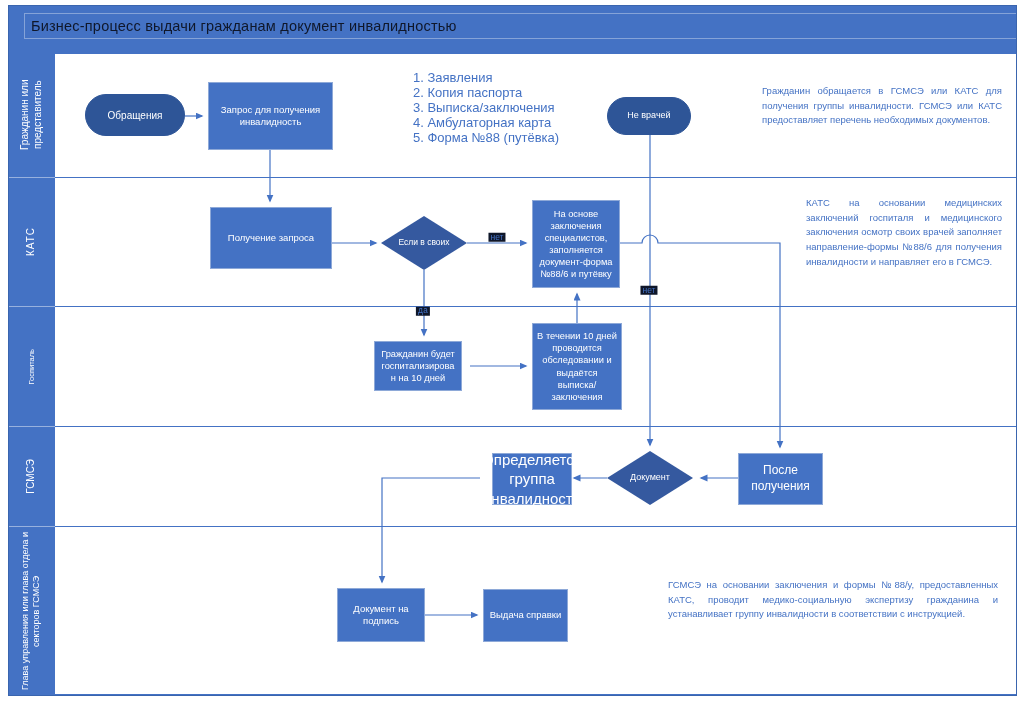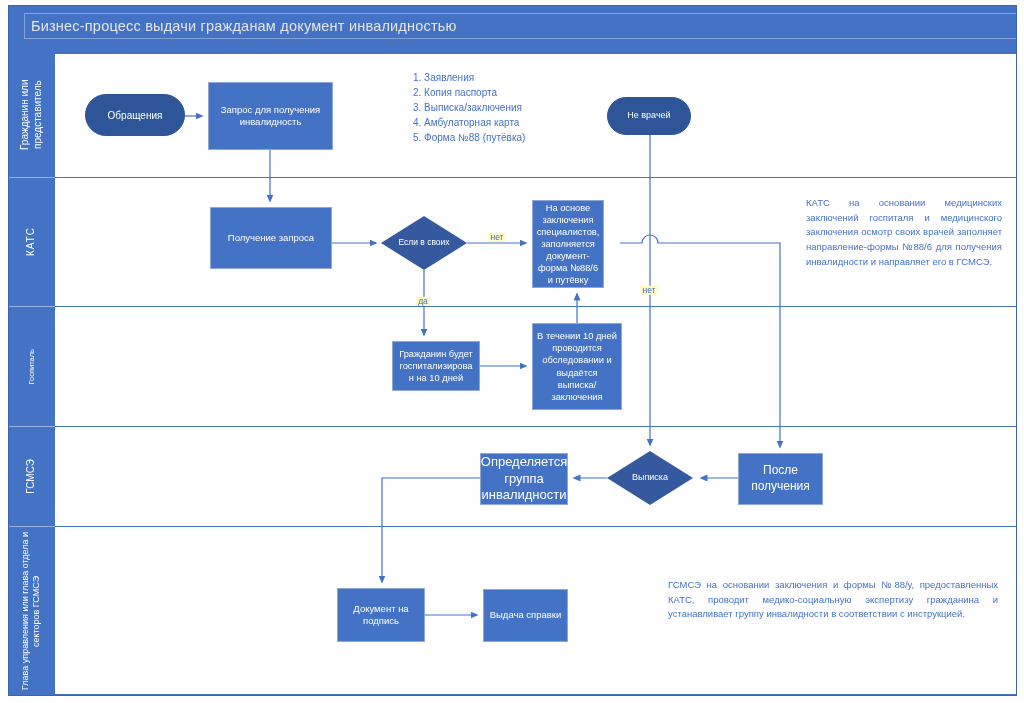--- a/index.html
+++ b/index.html
@@ -8,40 +8,40 @@
   }
   html,body{margin:0;padding:0;background:#ffffff;}
   .canvas{position:relative;width:1024px;height:703px;background:#fff;
           font-family:"Liberation Sans",sans-serif;overflow:hidden;}
   .outer-frame{position:absolute;left:8px;top:5px;width:1009px;height:691px;
           border:1px solid var(--frame);box-sizing:border-box;}
   .top-band{position:absolute;left:8px;top:5px;width:1009px;height:48px;background:var(--main);}
   .title-bar{position:absolute;left:16px;top:8px;width:993px;height:26px;
           border:1px solid rgba(255,255,255,0.35);box-sizing:border-box;
           display:flex;align-items:center;}
-  .title-bar span{color:#e5e5e5;font-size:14.5px;padding-left:6px;letter-spacing:.2px;}
+  .title-bar span{color:#0f172a;font-size:14.5px;padding-left:6px;letter-spacing:.2px;}
   .lane-row{position:absolute;left:55px;width:962px;box-sizing:border-box;
           border-bottom:1px solid var(--line);background:#fff;}
   .lane-label{position:absolute;left:8px;width:47px;background:var(--main);
           display:flex;align-items:center;justify-content:center;box-sizing:border-box;
           border-bottom:1px solid rgba(255,255,255,0.45);}
   .vtext{writing-mode:vertical-rl;transform:rotate(180deg);color:#fff;
           text-align:center;line-height:1.25;}
   .edges{position:absolute;left:0;top:0;width:1024px;height:703px;pointer-events:none;}
   .edge{stroke:var(--line);stroke-width:1.2;fill:none;}
   .arrowhead{fill:var(--line);}
   .node{position:absolute;color:#fff;display:flex;align-items:center;justify-content:center;
           text-align:center;box-sizing:border-box;line-height:1.3;}
   .rect{background:var(--main);border:1px solid var(--rectborder);padding:2px 3px;}
   .stadium{background:var(--dark);border:1px solid var(--dark);justify-content:center;}
   .diamond{background:var(--diamond);clip-path:polygon(50% 0,100% 50%,50% 100%,0 50%);padding:0 8px;}
-  .doc-list{position:absolute;left:413px;top:70px;color:var(--text);font-size:10px;line-height:15px;}
+  .doc-list{position:absolute;left:413px;top:70px;color:var(--text);font-size:13px;line-height:15px;}
   .annotation{position:absolute;color:var(--text);font-size:9.5px;text-align:justify;line-height:1.55;}
   .edge-label{position:absolute;transform:translate(-50%,-50%);color:var(--text);
-          font-size:8.5px;background:#fef9c3;padding:0 2px;line-height:1;}
+          font-size:8.5px;background:#0f172a;padding:0 2px;line-height:1;}
 </style>
 </head>
 <body>
 
 <div class="canvas">
 
   <div class="top-band">
     <div class="title-bar">
       <span>Бизнес-процесс выдачи гражданам документ инвалидностью</span>
     </div>
@@ -99,55 +99,56 @@
   <div class="doc-list">
     <div>1. Заявления</div>
     <div>2. Копия паспорта</div>
     <div>3. Выписка/заключения</div>
     <div>4. Амбулаторная карта</div>
     <div>5. Форма №88 (путёвка)</div>
   </div>
   <div class="node stadium" style="left:607px;top:97px;width:84px;height:38px;border-radius:19px;font-size:9px;">
     <span>Не врачей</span>
   </div>
+  <div class="annotation" style="left:762px;top:84px;width:240px;">Гражданин обращается в ГСМСЭ или КАТС для получения группы инвалидности. ГСМСЭ или КАТС предоставляет перечень необходимых документов.</div>
 
   <div class="node rect" style="left:210px;top:207px;width:122px;height:62px;font-size:9.5px;">
     <span>Получение запроса</span>
   </div>
   <div class="node diamond" style="left:381px;top:216px;width:86px;height:54px;font-size:8.5px;">
     <span>Если в своих</span>
   </div>
-  <div class="node rect" style="left:532px;top:200px;width:72px;height:88px;font-size:9.3px;">
+  <div class="node rect" style="left:532px;top:200px;width:88px;height:88px;font-size:9.3px;">
     <span>На основе заключения специалистов, заполняется документ-форма №88/6 и путёвку</span>
   </div>
   <div class="annotation" style="left:806px;top:196px;width:196px;">КАТС на основании медицинских заключений госпиталя и медицинского заключения осмотр своих врачей заполняет направление-формы №88/6 для получения инвалидности и направляет его в ГСМСЭ.</div>
 
-  <div class="node rect" style="left:392px;top:341px;width:88px;height:50px;font-size:9.3px;">
+  <div class="node rect" style="left:374px;top:341px;width:88px;height:50px;font-size:9.3px;">
     <span>Гражданин будет госпитализирова н на 10 дней</span>
   </div>
   <div class="node rect" style="left:532px;top:323px;width:90px;height:87px;font-size:9.3px;">
     <span>В течении 10 дней проводится обследовании и выдаётся выписка/ заключения</span>
   </div>
 
-  <div class="node rect" style="left:480px;top:453px;width:88px;height:52px;font-size:13px;">
+  <div class="node rect" style="left:492px;top:453px;width:80px;height:52px;font-size:15px;">
     <span>Определяется группа инвалидности</span>
   </div>
   <div class="node diamond" style="left:607px;top:451px;width:86px;height:54px;font-size:9px;">
-    <span>Выписка</span>
+    <span>Документ</span>
   </div>
   <div class="node rect" style="left:738px;top:453px;width:85px;height:52px;font-size:12px;">
     <span>После получения</span>
   </div>
 
   <div class="node rect" style="left:483px;top:589px;width:85px;height:53px;font-size:9.5px;">
     <span>Выдача справки</span>
   </div>
   <div class="node rect" style="left:337px;top:588px;width:88px;height:54px;font-size:9.5px;">
     <span>Документ на подпись</span>
   </div>
   <div class="annotation" style="left:668px;top:578px;width:330px;">ГСМСЭ на основании заключения и формы №88/у, предоставленных КАТС, проводит медико-социальную экспертизу гражданина и устанавливает группу инвалидности в соответствии с инструкцией.</div>
 
   <div class="edge-label" style="left:497px;top:237px;">нет</div>
-  <div class="edge-label" style="left:423px;top:301px;">да</div>
+  <div class="edge-label" style="left:423px;top:311px;font-family:Liberation Mono, monospace;">да</div>
   <div class="edge-label" style="left:649px;top:290px;">нет</div>
 
   <div class="outer-frame" style="pointer-events:none;"></div>
 </div>
 
 </body></html>

